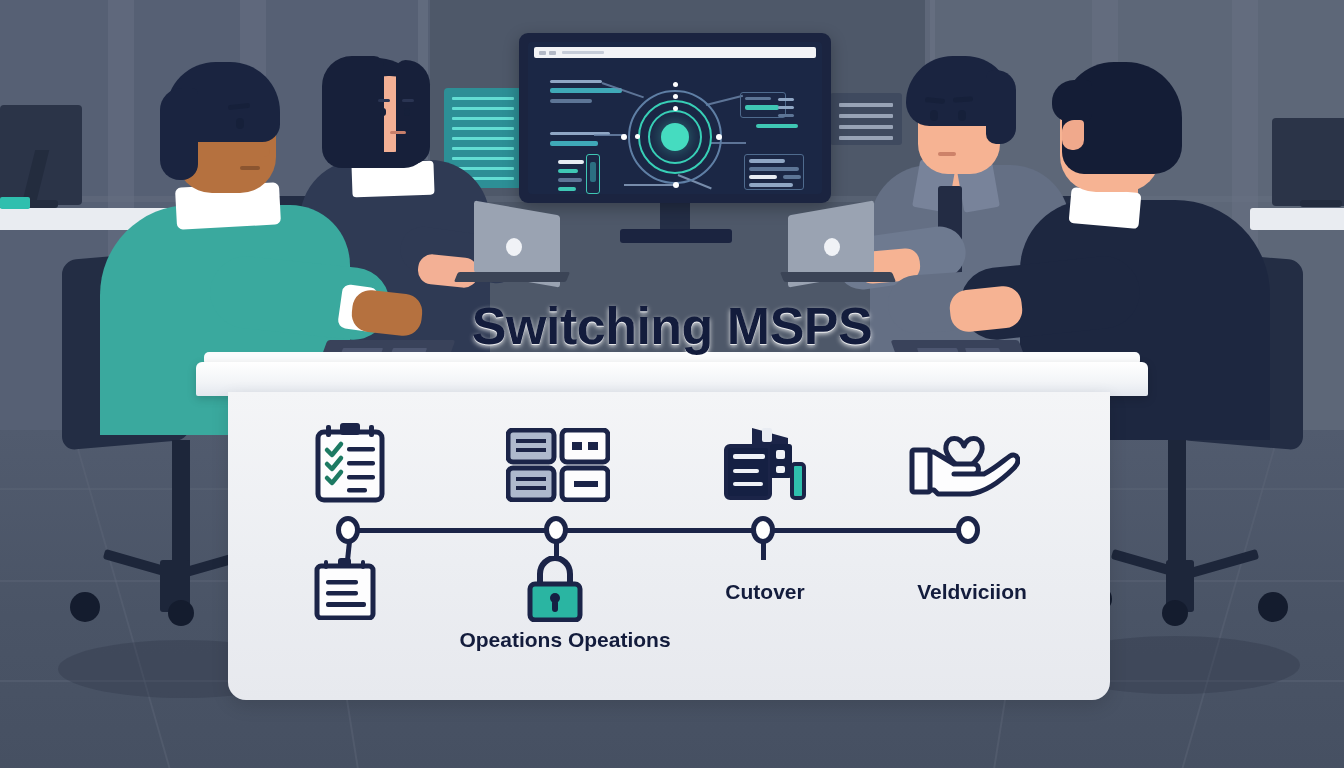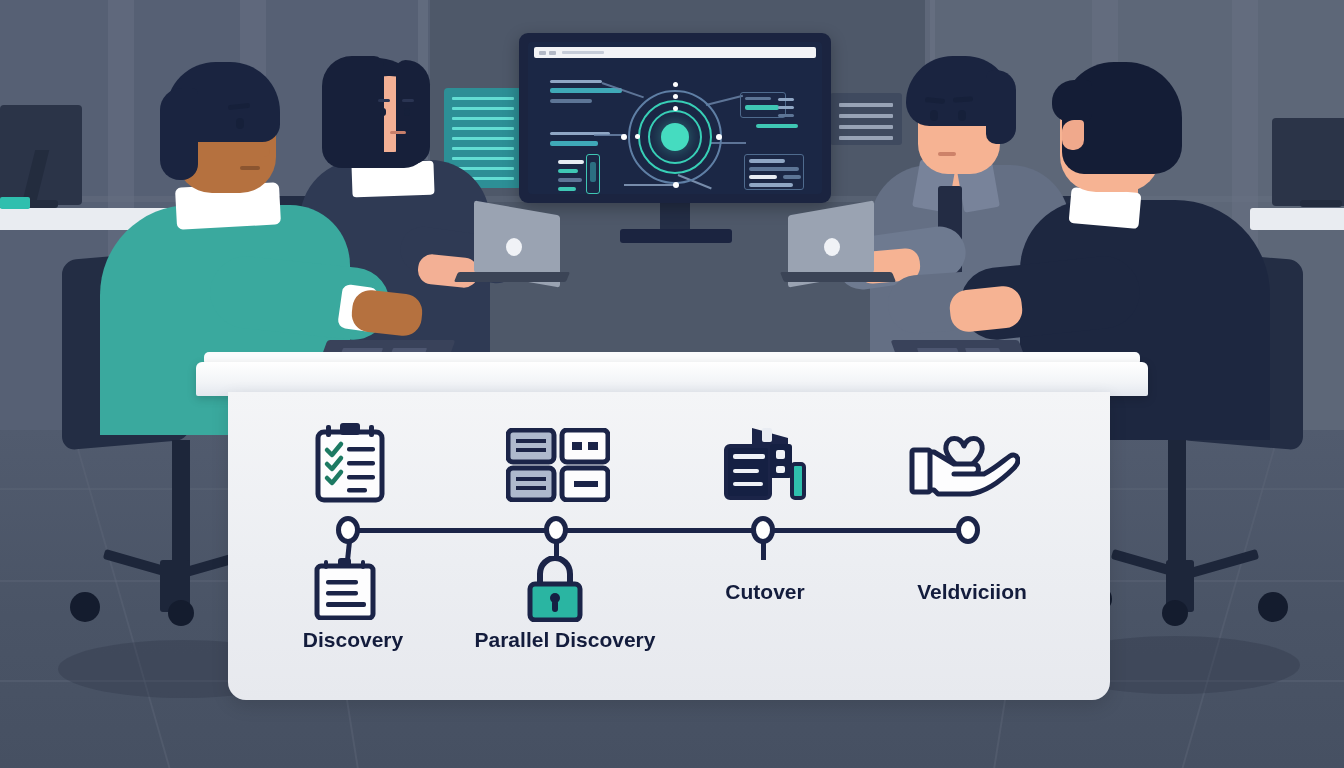--- a/index.html
+++ b/index.html
@@ -377,20 +377,21 @@
 
   <div class="keyboard" style="left:896px;top:340px;width:128px;height:30px;transform:skewX(20deg);"></div>
   <div class="key-strip" style="left:918px;top:348px;width:40px;height:6px;transform:skewX(20deg);"></div>
   <div class="key-strip" style="left:966px;top:348px;width:34px;height:6px;transform:skewX(20deg);"></div>
 
   <div class="table-bevel"></div>
   <div class="table-top"></div>
 
   <div class="info-panel"></div>
 
+  <div class="main-title">Switching MSPS</div>
 
   <div class="tl-line"></div>
 
   <div class="tl-node" style="left:336px;top:516px;"></div>
   <div class="tl-node" style="left:544px;top:516px;"></div>
   <div class="tl-node" style="left:751px;top:516px;"></div>
   <div class="tl-node" style="left:956px;top:516px;"></div>
 
   <div class="tl-stem" style="left:346px;top:542px;height:18px;transform:rotate(6deg);"></div>
   <div class="tl-stem" style="left:554px;top:542px;height:18px;"></div>
@@ -467,18 +468,17 @@
 
   <div class="icon-bottom" style="left:524px;top:556px;width:62px;height:66px;">
     <svg viewBox="0 0 62 66" width="62" height="66">
       <path d="M16 30 L16 18 C16 8 24 2 31 2 C38 2 46 8 46 18 L46 30" fill="none" stroke="#1b2448" stroke-width="6"></path>
       <rect x="6" y="28" width="50" height="36" rx="5" fill="#2ab5a2" stroke="#1b2448" stroke-width="5"></rect>
       <circle cx="31" cy="42" r="5" fill="#152043"></circle>
       <rect x="28" y="44" width="6" height="12" rx="3" fill="#152043"></rect>
     </svg>
   </div>
 
-  <div class="step-label" style="left:258px;top:628px;width:190px;">Discovery</div>
-  <div class="step-label" style="left:440px;top:628px;width:250px;">Parallel Discovery</div>
+  <div class="step-label" style="left:440px;top:628px;width:250px;">Opeations Opeations</div>
   <div class="step-label" style="left:668px;top:580px;width:194px;">Cutover</div>
   <div class="step-label" style="left:874px;top:580px;width:196px;">Veldviciion</div>
 
 </div>
 
 </body></html>

